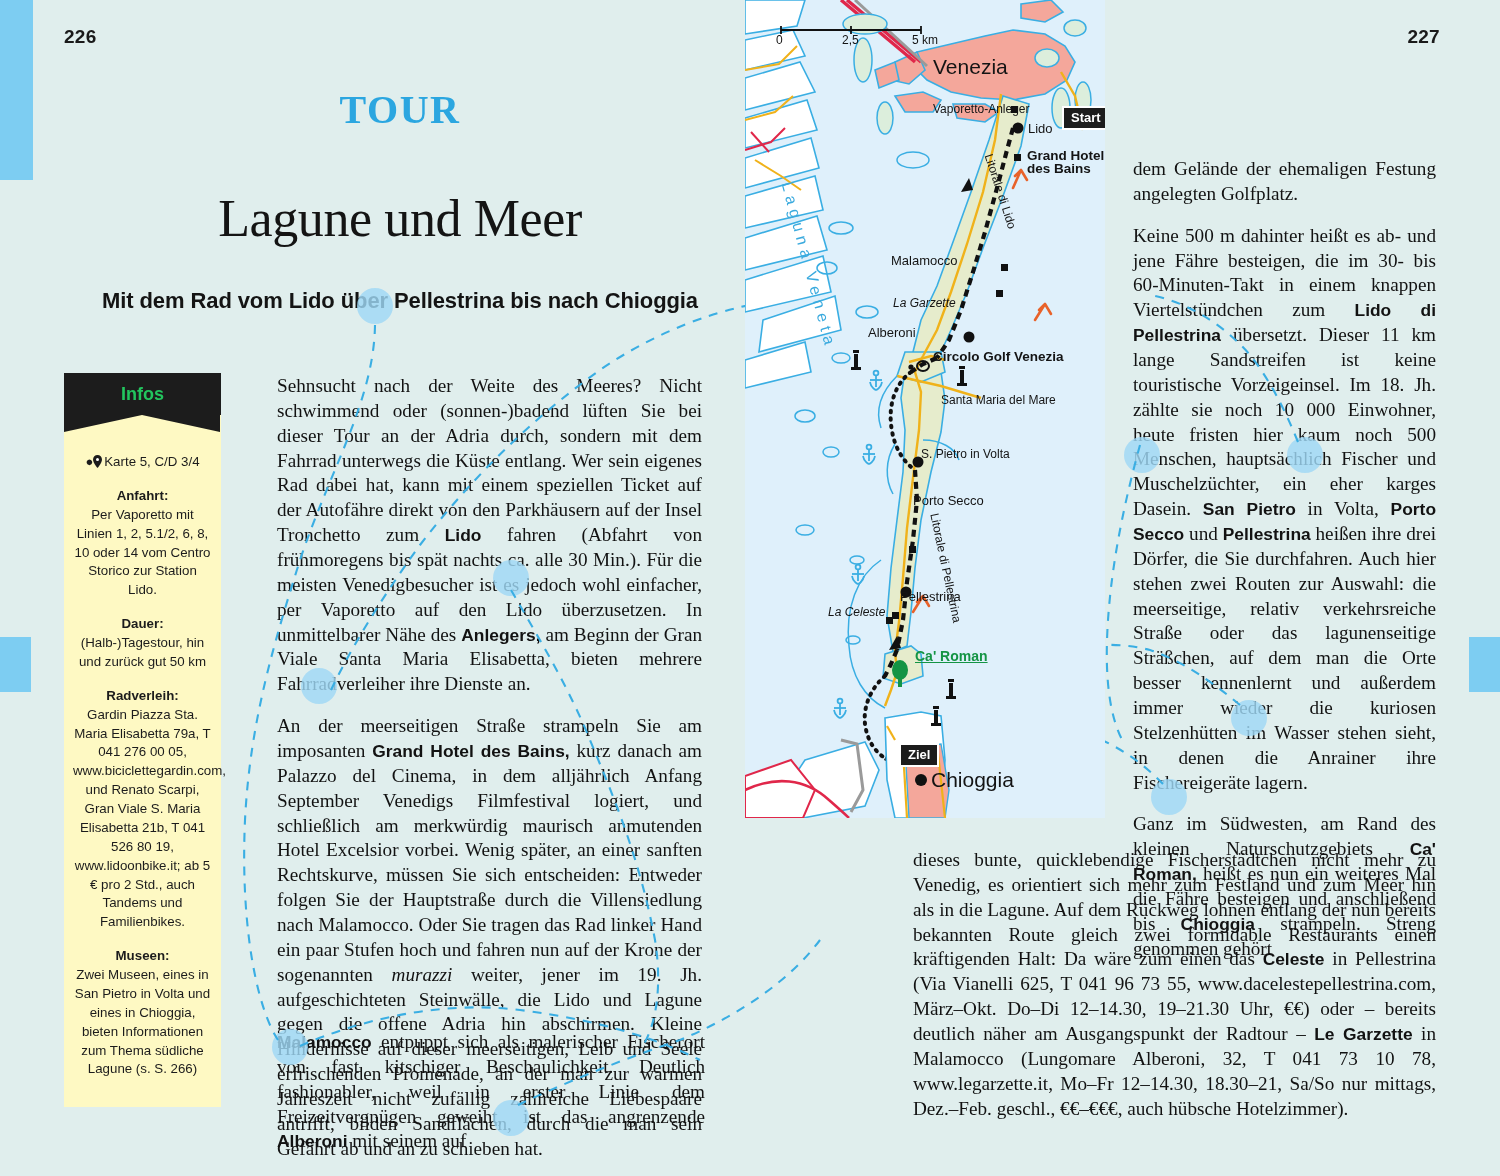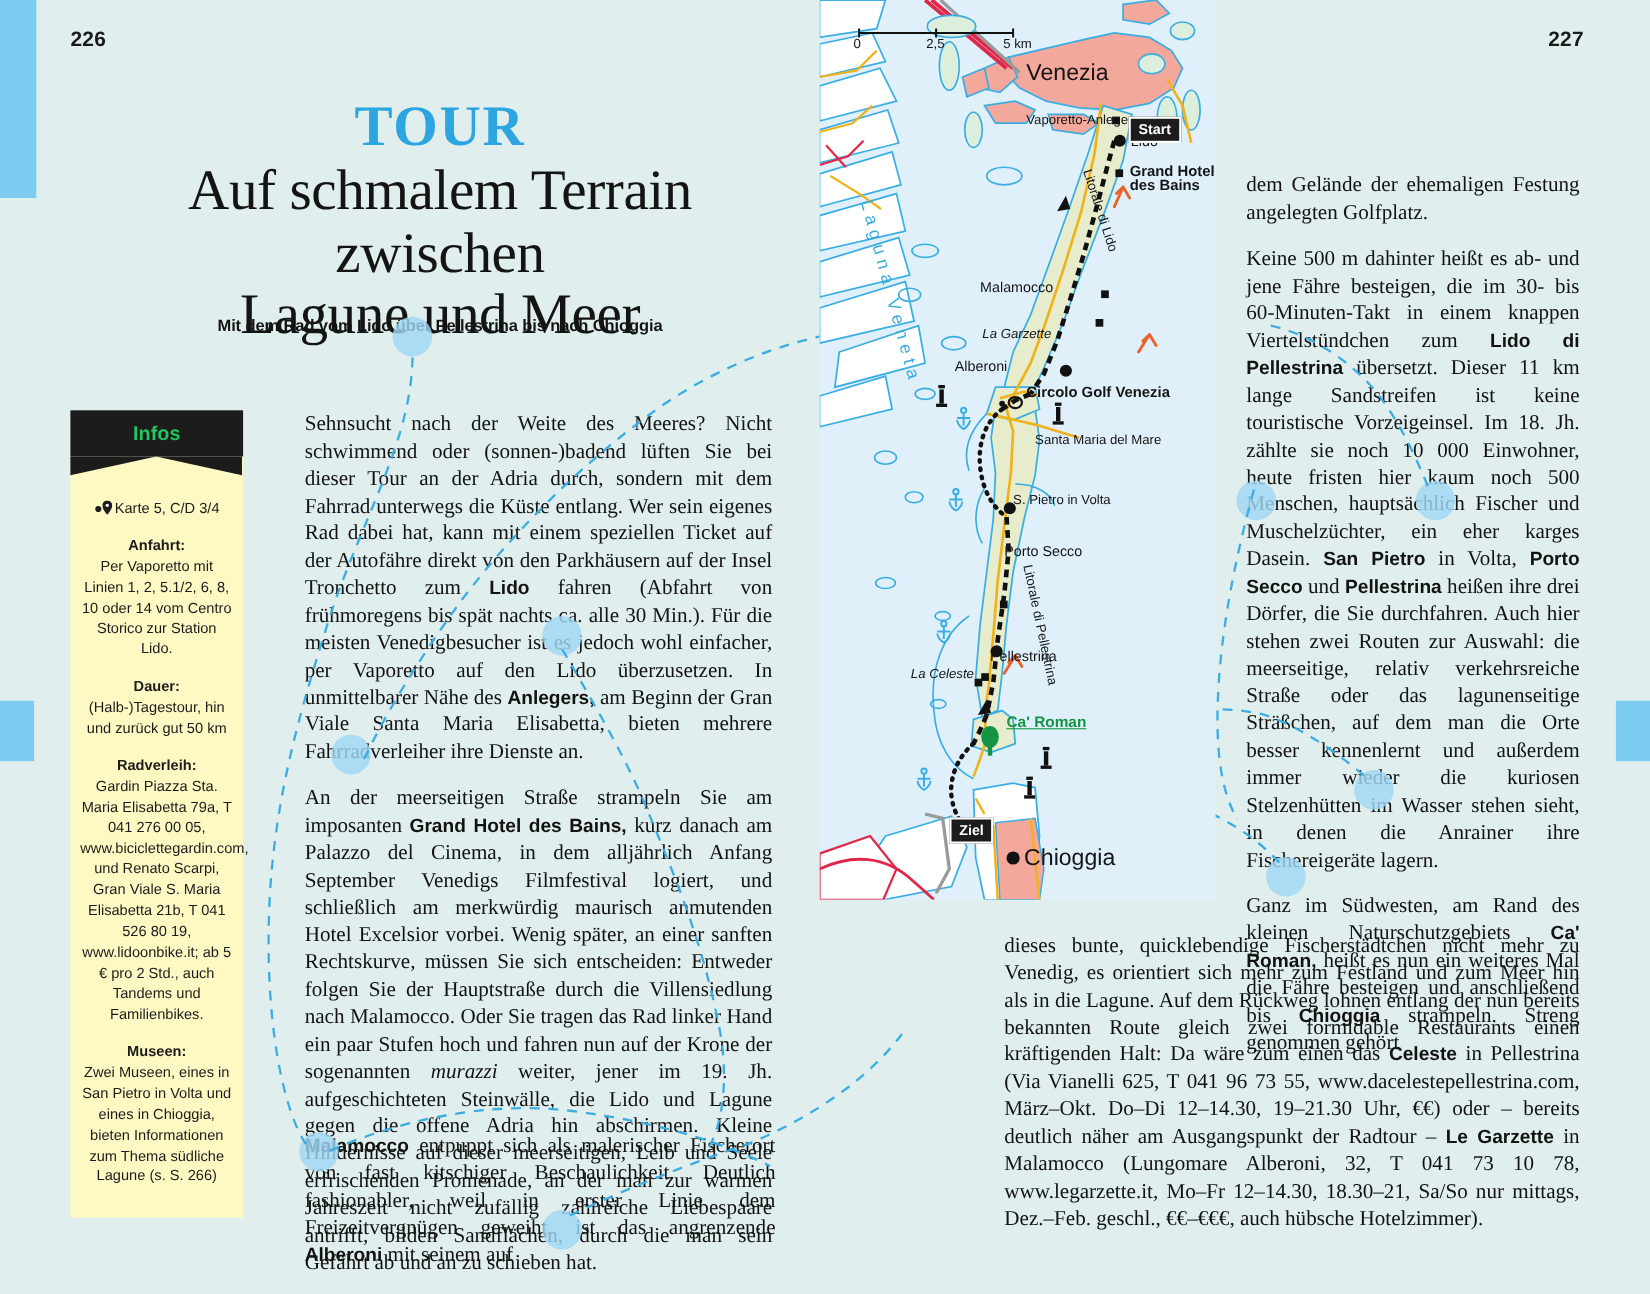--- a/index.html
+++ b/index.html
@@ -22,32 +22,32 @@
     position:absolute;font-family:"Liberation Sans",sans-serif;
     font-weight:bold;font-size:19px;color:#1a1a1a;letter-spacing:.3px;
   }
   .folio-l{left:64px;top:26px;}
   .folio-r{right:60px;top:26px;}
 
   
   .titleblock{position:absolute;left:90px;top:90px;width:620px;text-align:center;}
   .kicker{
     font-family:"Liberation Serif",serif;font-weight:bold;
-    font-size:52px;color:#2ba6e0;letter-spacing:1.5px;line-height:1;
+    font-size:40px;color:#2ba6e0;letter-spacing:1.5px;line-height:1;
     margin:0 0 4px 0;
   }
   .headline{
     font-family:"Liberation Serif",serif;font-weight:normal;
     font-size:52px;line-height:1.09;color:#141414;margin:0;
     letter-spacing:-0.4px;
   }
   .subtitle{
     position:absolute;left:90px;top:288px;width:620px;text-align:center;
     font-family:"Liberation Sans",sans-serif;font-weight:bold;
-    font-size:15px;color:#141414;letter-spacing:-0.1px;
+    font-size:22px;color:#141414;letter-spacing:-0.1px;
   }
 
   
   .infos{position:absolute;left:64px;top:373px;width:157px;}
   .infos-banner{
     position:relative;background:#1c1c1c;height:42px;
     display:flex;align-items:center;justify-content:center;
   }
   .infos-banner::after{
     content:"";position:absolute;left:0;top:42px;width:0;height:0;
@@ -97,39 +97,39 @@
   .ml-city{font-size:21px;}
   .ml-town{font-size:13px;}
   .ml-small{font-size:12px;}
   .ml-it{font-style:italic;font-size:12px;}
   .ml-bold{font-weight:bold;font-size:13.5px;}
   .ml-green{color:#149444;font-weight:bold;font-size:14px;}
   .ml-water{color:#3aaade;font-size:16px;}
   .tagbox{
     position:absolute;background:#1c1c1c;color:#fff;
     font-family:"Liberation Sans",sans-serif;font-weight:bold;font-size:13px;
-    padding:2px 7px 3px 7px;border:2px solid #fff;
+    padding:2px 7px 3px 7px;border:2px solid #fff;margin-left:36px;
   }
 </style>
 </head>
 <body>
 
 <div class="page">
 
   <div class="tab tab-l1"></div>
   <div class="tab tab-l2"></div>
   <div class="tab tab-r1"></div>
 
   <div class="folio folio-l">226</div>
   <div class="folio folio-r">227</div>
 
   <div class="titleblock">
     <div class="kicker">TOUR</div>
     <h1 class="headline">
-      <span>Auf schmalem Terrain zwischen</span><br>
+      <br>
       <span>Lagune und Meer</span>
     </h1>
   </div>
   <div class="subtitle">Mit dem Rad vom Lido über Pellestrina bis nach Chioggia</div>
 
   <div class="infos">
     <div class="infos-banner">
       <span>Infos</span>
     </div>
     <div class="infos-body">

